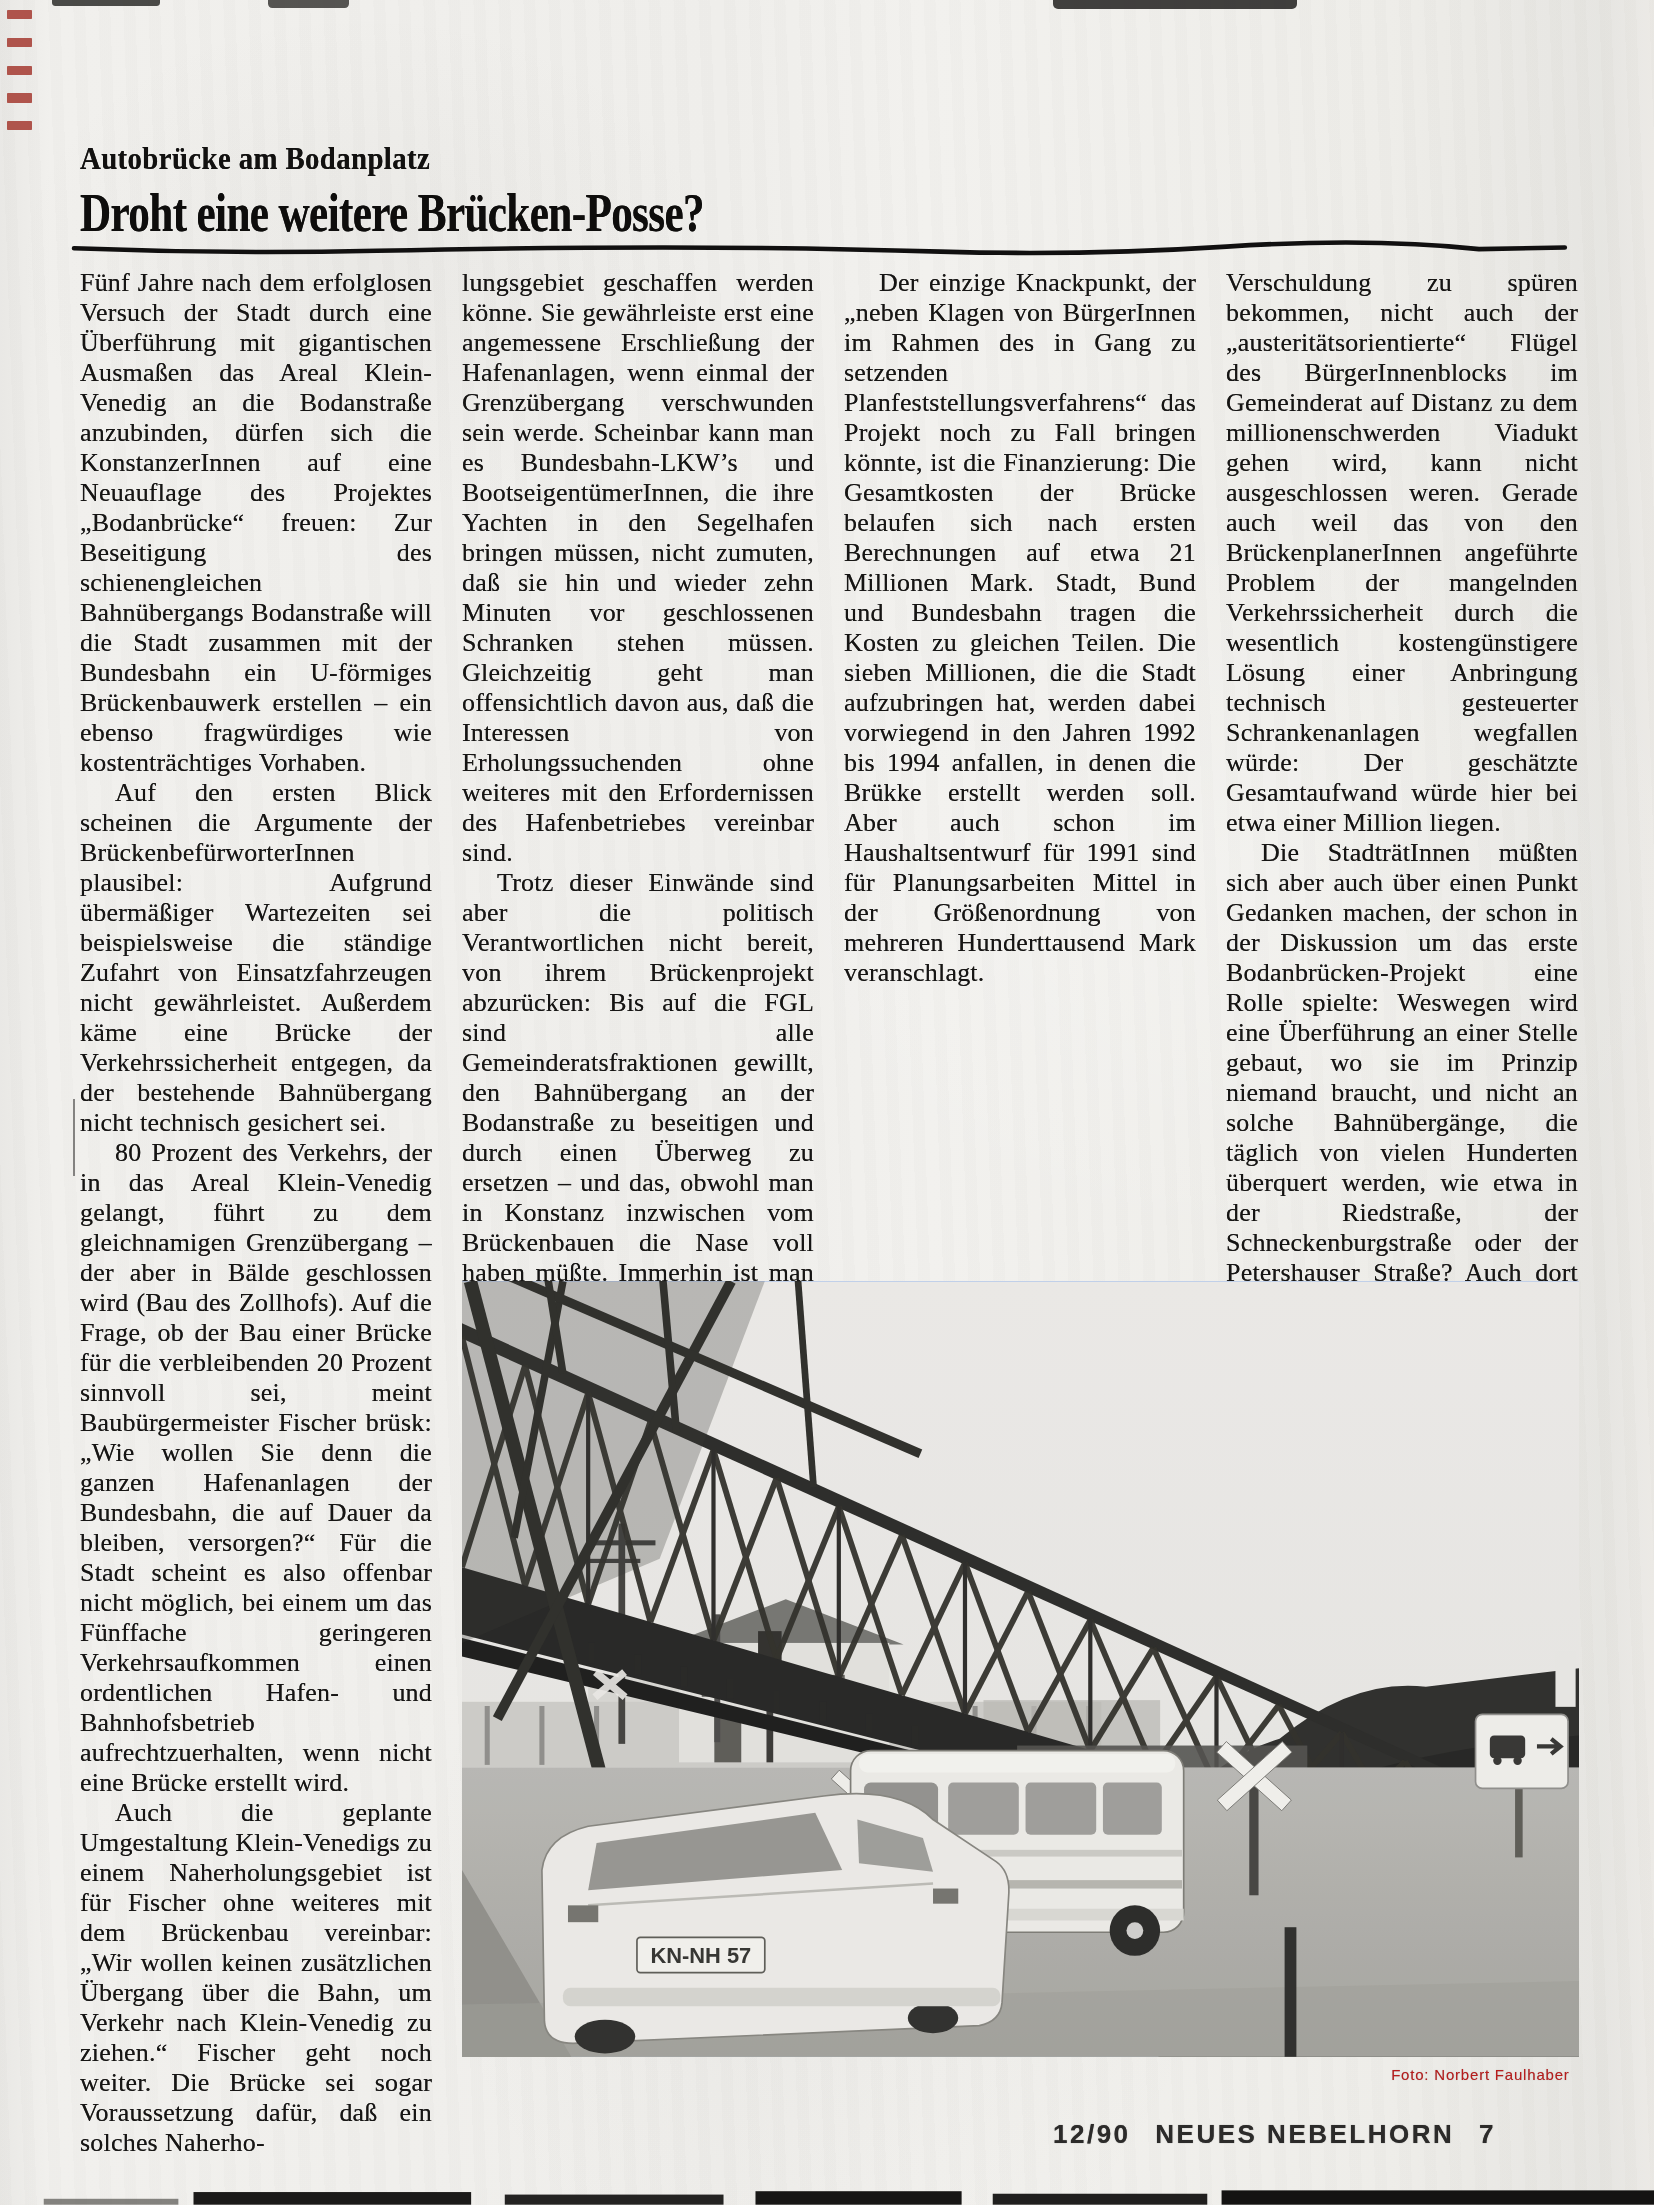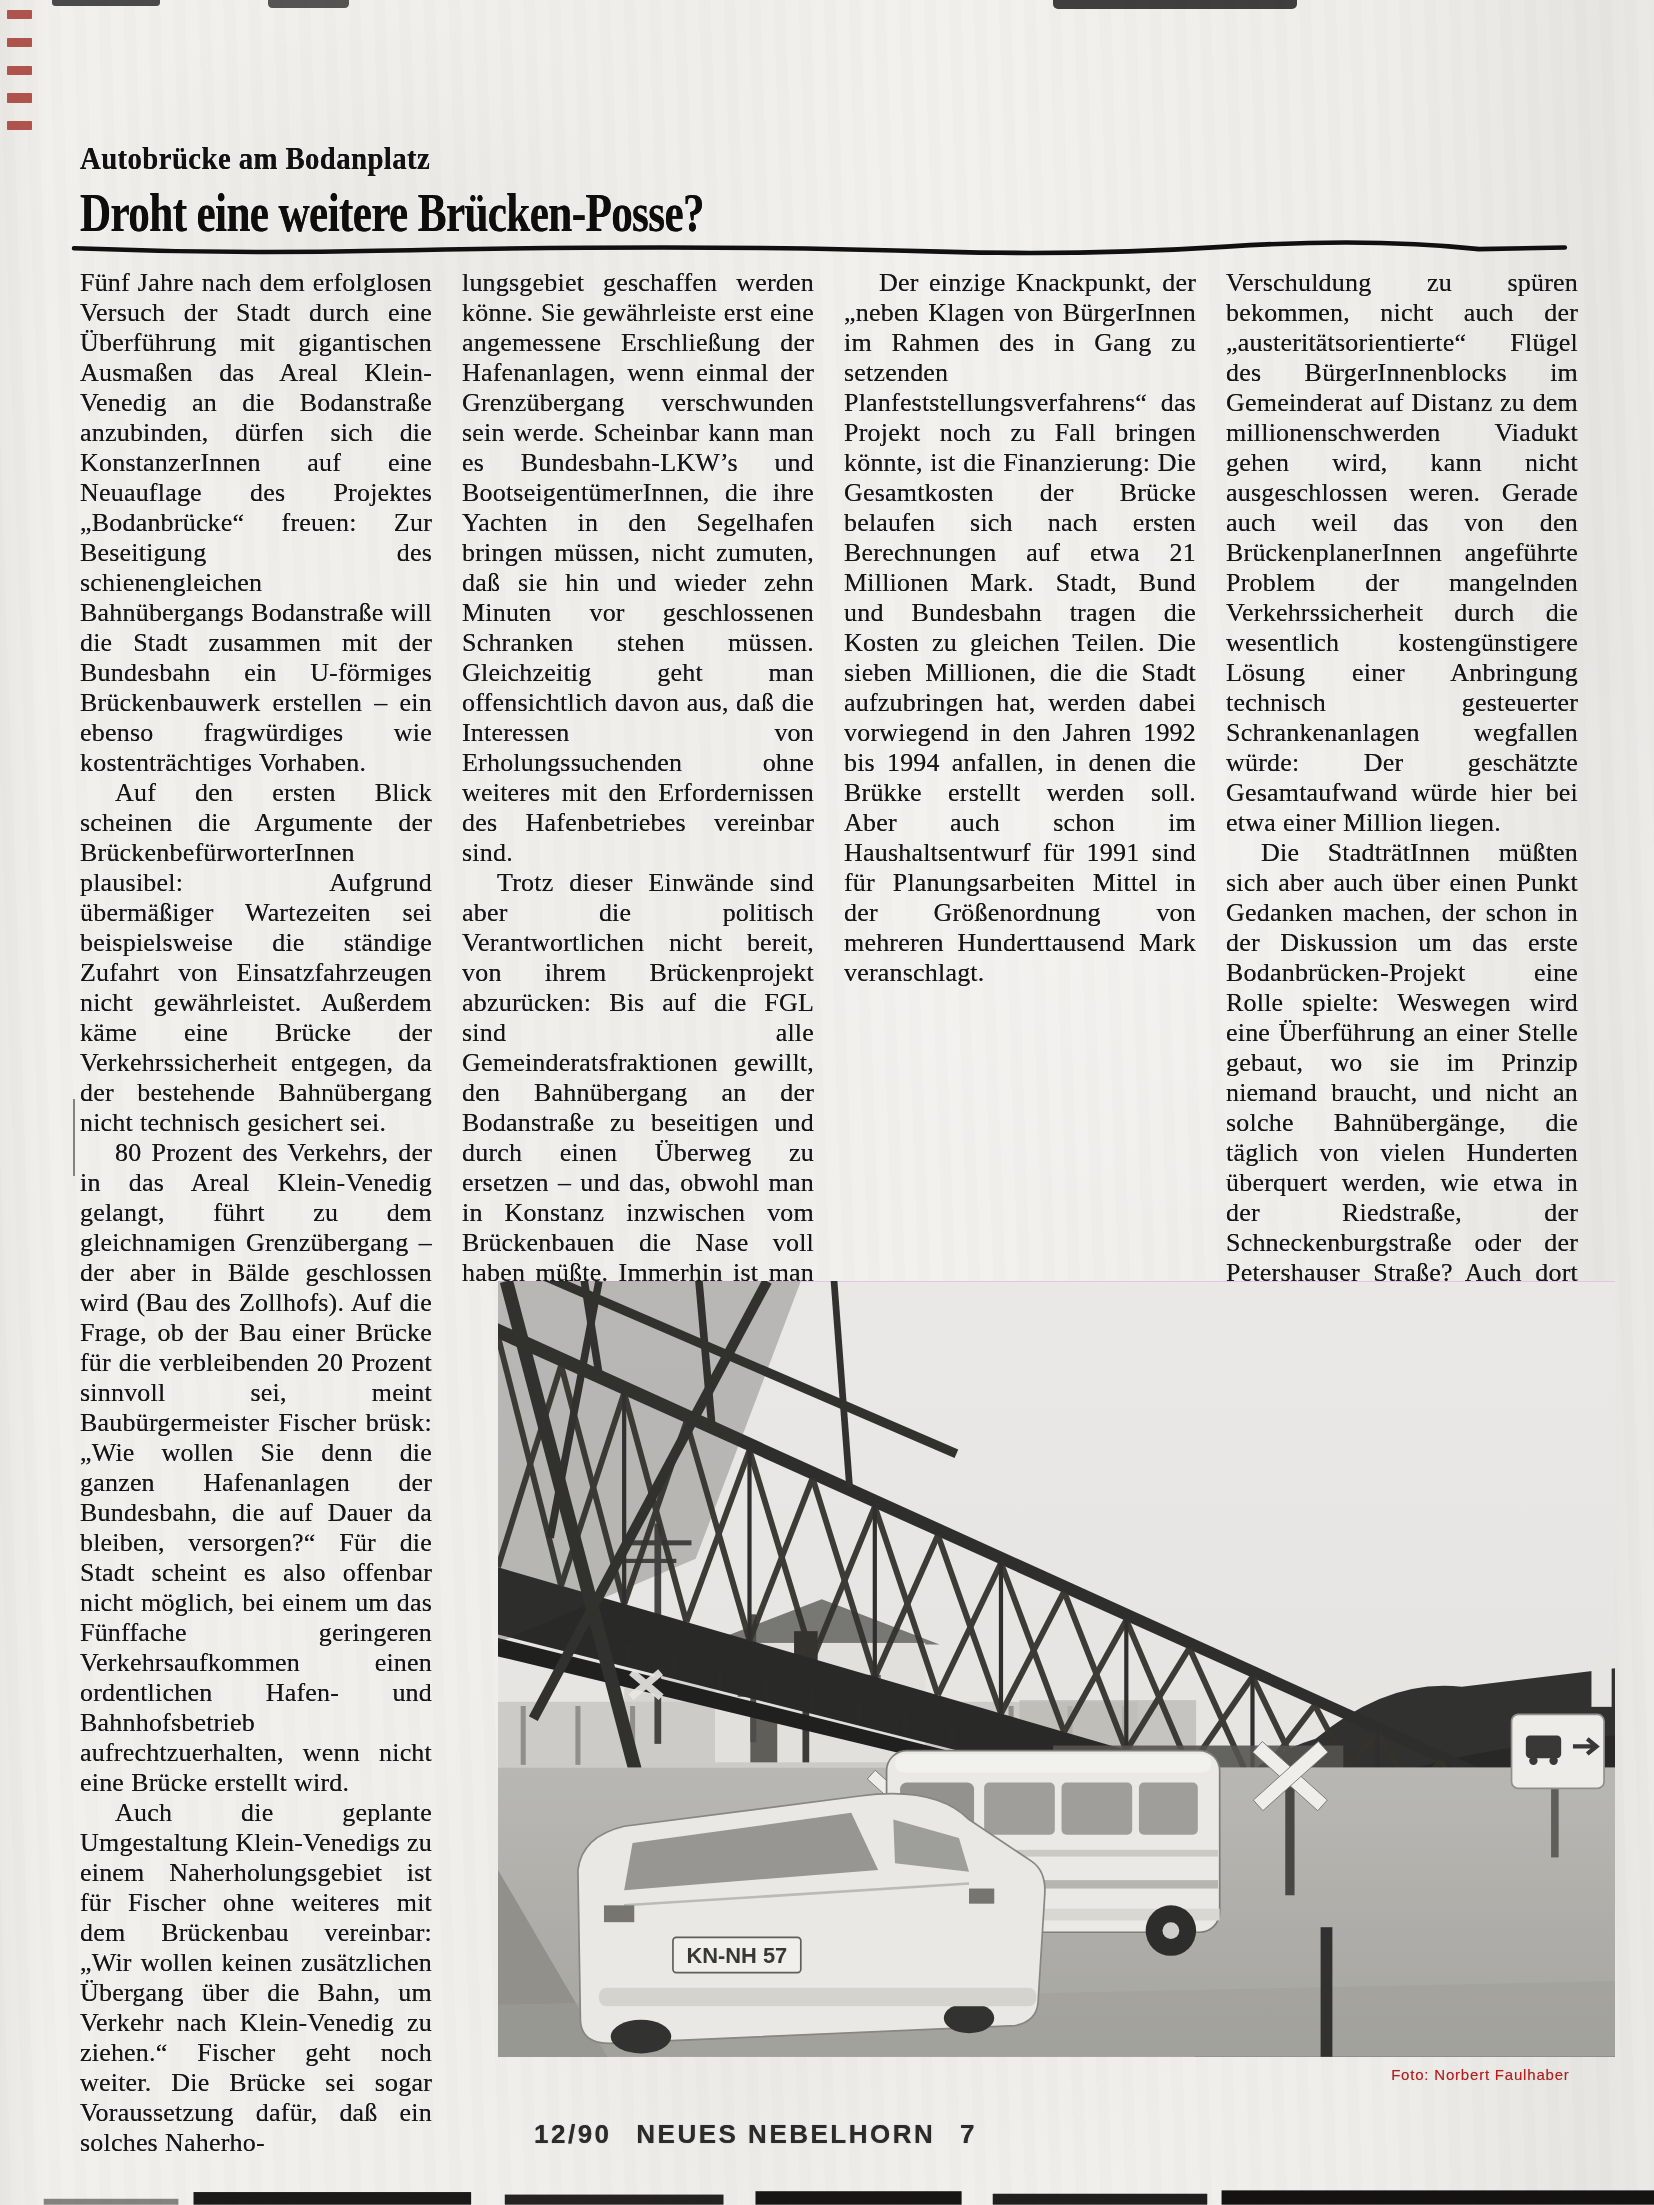--- a/index.html
+++ b/index.html
@@ -46,30 +46,30 @@
     letter-spacing:0.2px;word-spacing:0.4px;
     text-shadow:0 0 0.5px rgba(22,21,20,.72);
     hyphens:auto;-webkit-hyphens:auto;
   }
   .col-rest{grid-row:1 / 2;height:1021px;overflow:hidden;}
   .col-first{grid-row:1 / 3;}
   .col p{margin:0;}
   .col p.ind{text-indent:35px;}
   .byline{float:right;font-style:italic;font-weight:bold;padding-left:10px;}
   .photo-block{grid-column:2 / 5;grid-row:2 / 3;margin-top:-7.6px;}
-  .photo-frame{width:1117px;height:776px;overflow:hidden;background:#d946ef;margin-left:36px;}
+  .photo-frame{width:1117px;height:776px;overflow:hidden;background:#3b82f6;}
   .photo-credit{
     margin-top:9px;text-align:right;padding-right:8.4px;
     font-family:"Liberation Sans","DejaVu Sans",sans-serif;
     font-size:15px;color:#b91c1c;letter-spacing:0.8px;
     text-shadow:0 0 0.8px rgba(140,140,138,.8);
   }
   .footer{
     position:absolute;left:0;right:0;top:2119px;
-    text-align:center;padding-right:158px;
+    text-align:right;padding-right:158px;
     font-family:"Liberation Sans","DejaVu Sans",sans-serif;
     font-size:26px;font-weight:bold;letter-spacing:2.5px;color:#2c2b2a;
     text-shadow:0 0 0.8px rgba(44,43,42,.75);
   }
   .footer span{margin-left:15px;}
   
   .red-marks{position:absolute;left:6.7px;top:10px;width:34px;}
   .red-marks i{display:block;width:25px;height:9.3px;margin-bottom:18.5px;background:#a43a30;opacity:.85;border-radius:0.8px;}
   .smudge{position:absolute;background:#21201e;}
   .sm1{left:52px;top:0;width:108px;height:5.9px;opacity:.8;border-radius:0 0 3.4px 3.4px;}

